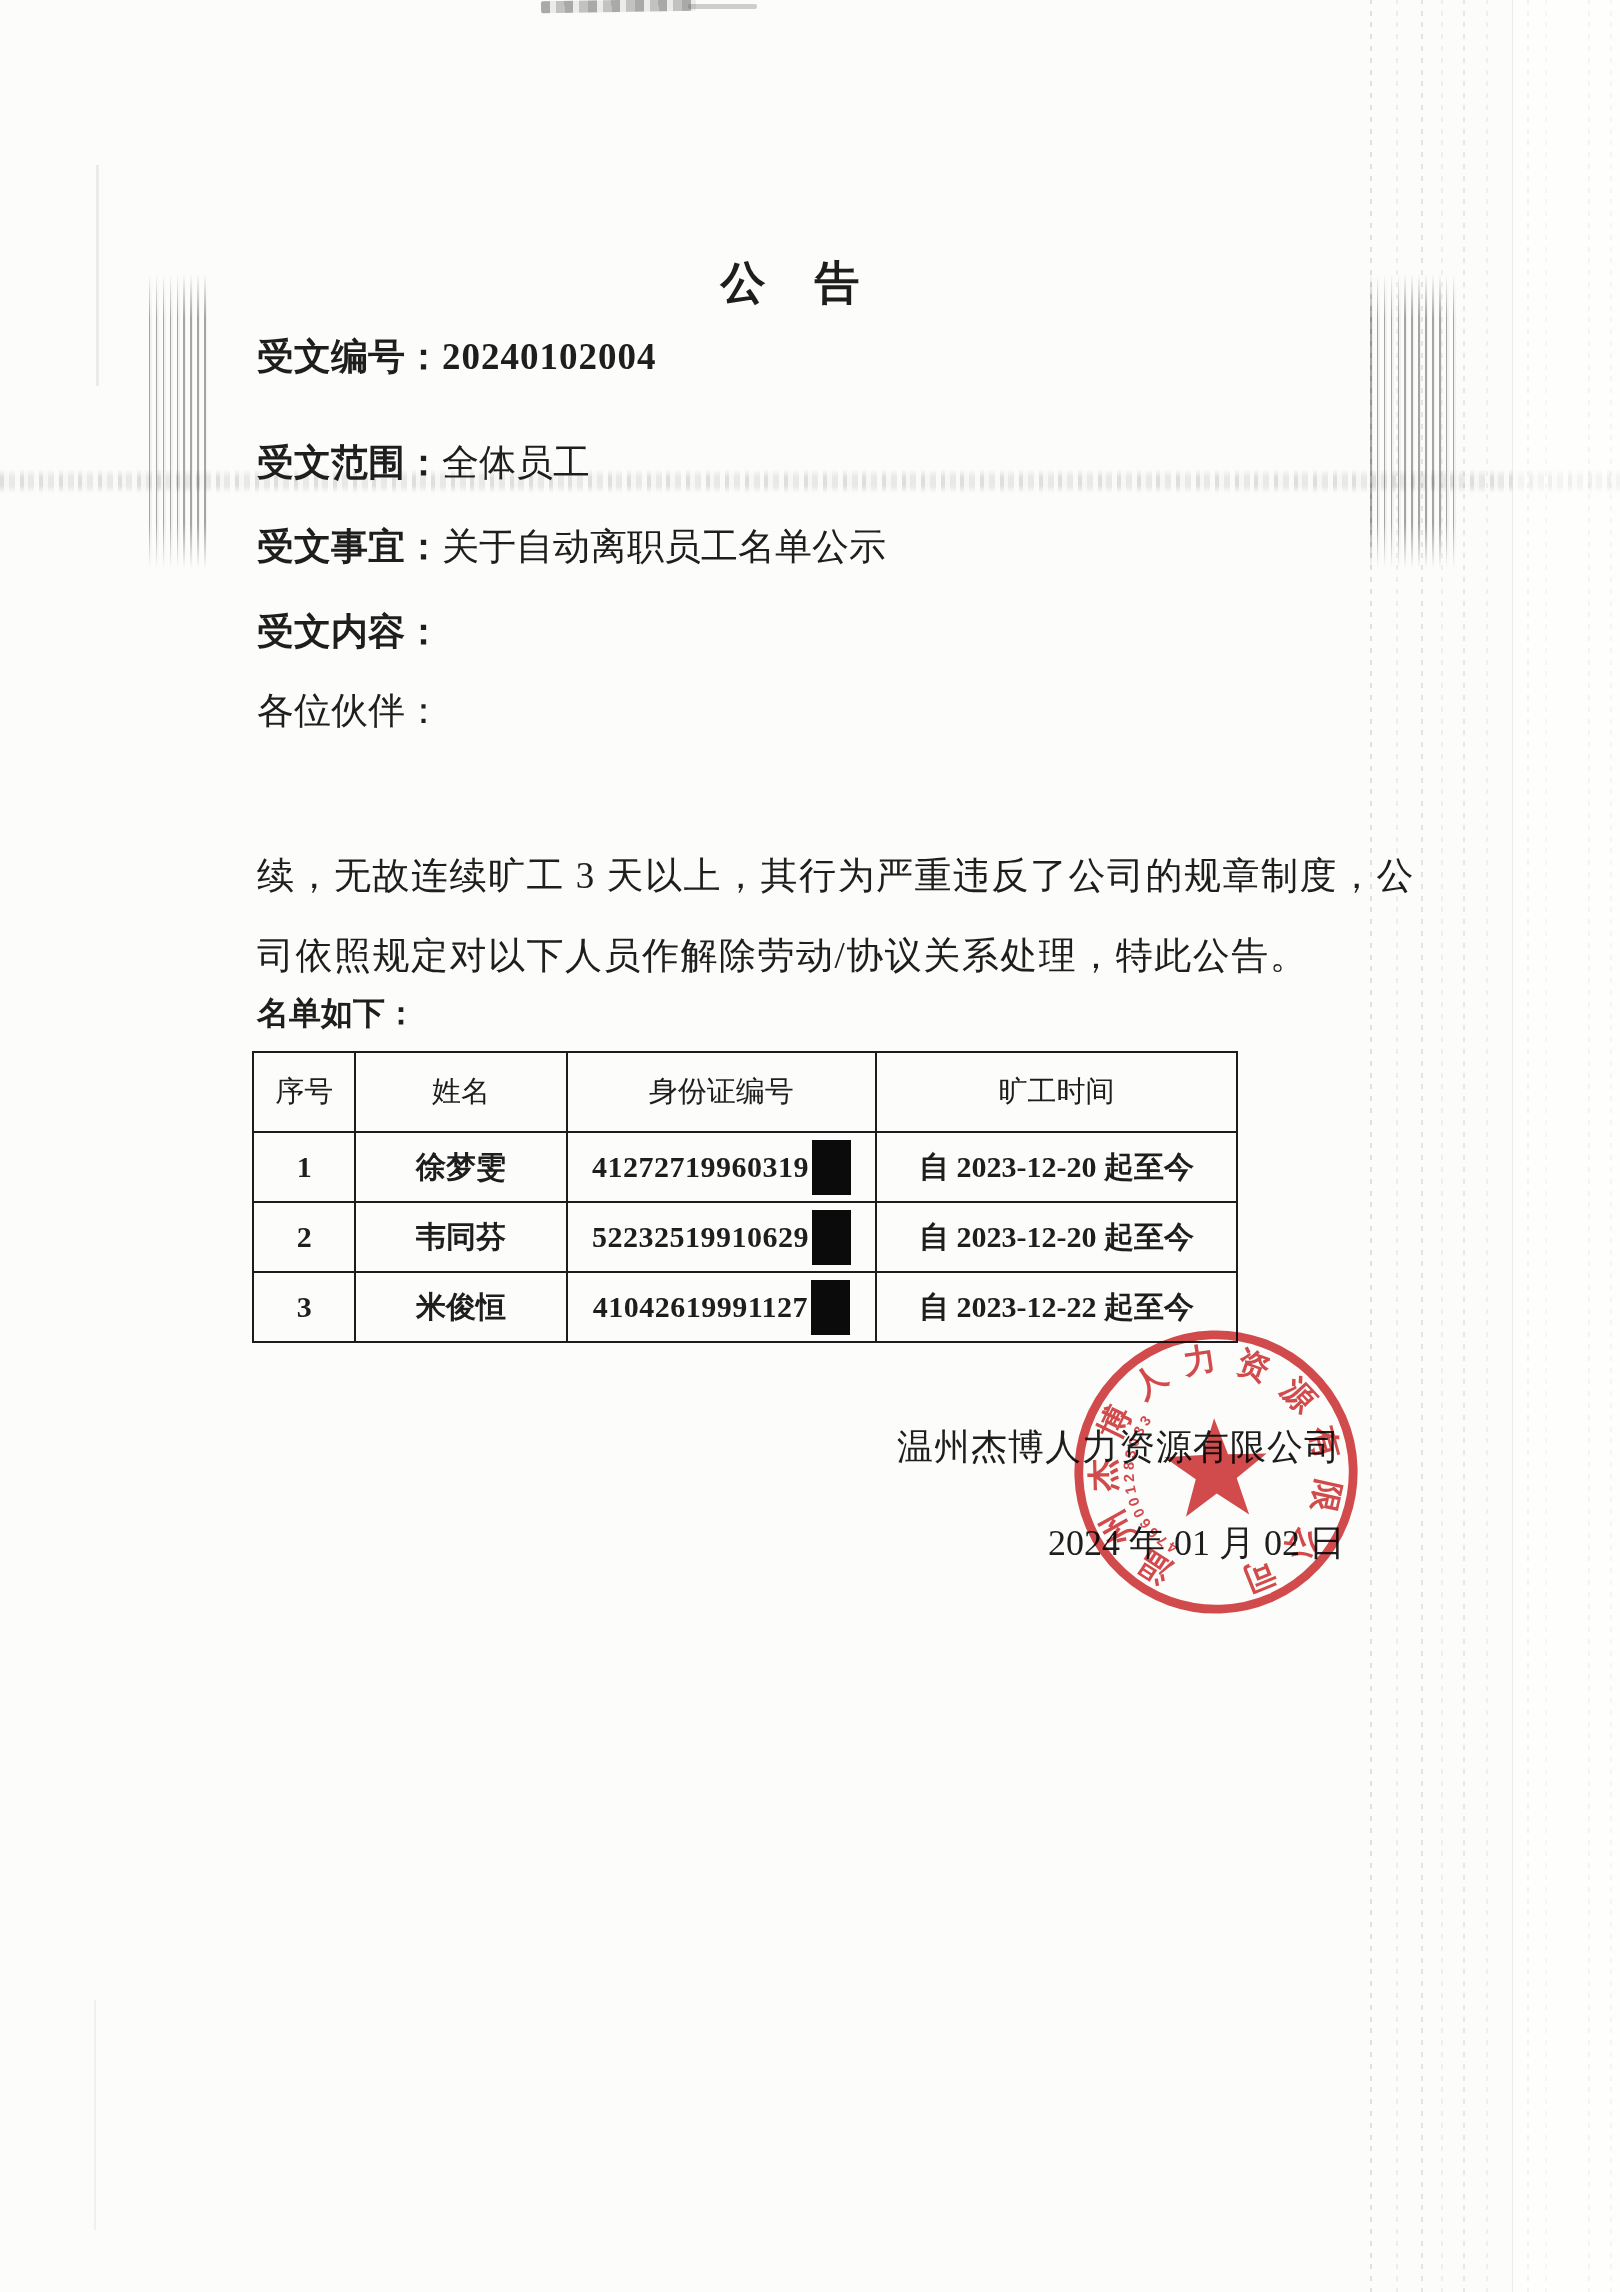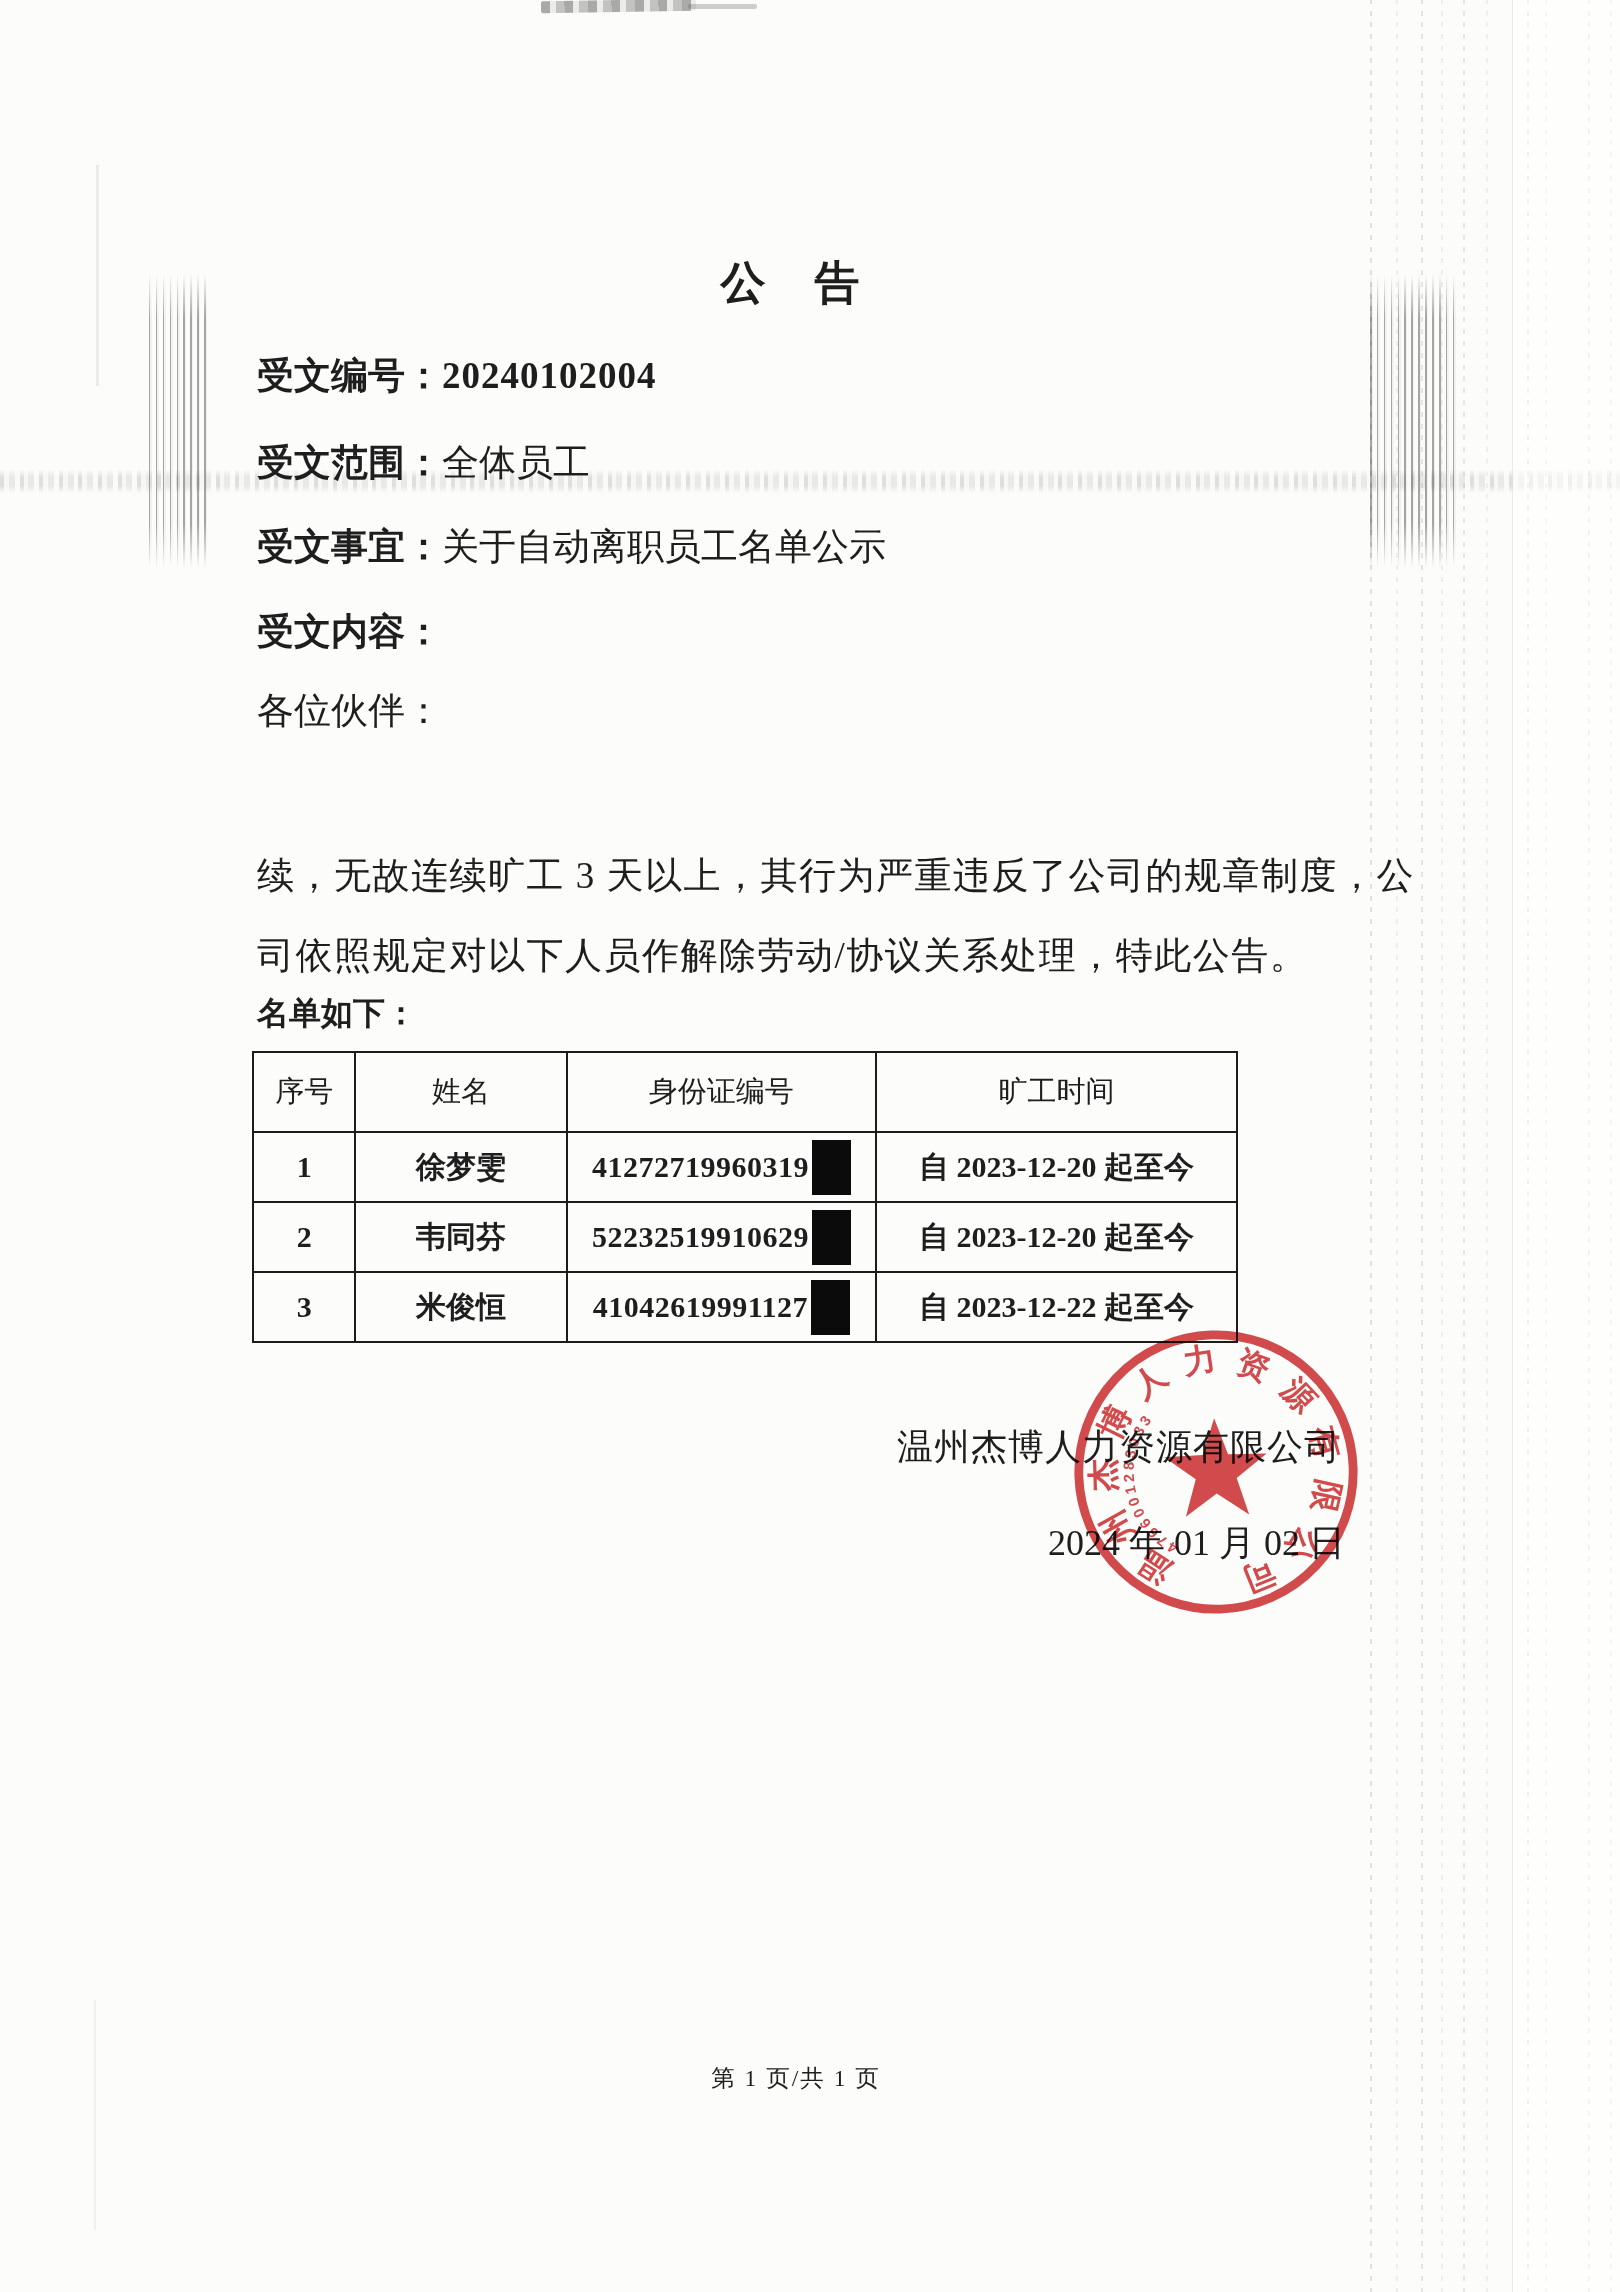--- a/index.html
+++ b/index.html
@@ -42,21 +42,21 @@
   .scan-edge{left:1512px; top:0; width:108px; height:2293px; border-left:1px solid rgba(0,0,0,.07); background:rgba(255,255,255,.5);}
   
   .doc-title{
     position:absolute; left:257px; top:253px; width:1068px; text-align:center;
     font-size:45px; font-weight:bold; letter-spacing:2px; margin:0;
   }
   .meta-row{position:absolute; left:257px; font-size:37px; white-space:nowrap;}
   .meta-label{font-weight:bold;}
   .meta-value{font-weight:normal;}
   .meta-value.bold{font-weight:bold; letter-spacing:1px;}
-  .m1{top:351px;} .m2{top:438px;font-family:Liberation Serif, serif;} .m3{top:522px;} .m4{top:607px;}
+  .m1{top:332px;} .m2{top:438px;font-family:Liberation Serif, serif;} .m3{top:522px;} .m4{top:607px;}
   .salutation{position:absolute; left:257px; top:686px; font-size:37px;}
   .para-line{position:absolute; font-size:37px; letter-spacing:1.5px; white-space:nowrap;}
   .p1{left:331px; top:768px;}
   .p2{left:257px; top:851px;}
   .p3{left:257px; top:931px;}
   .list-intro{position:absolute; left:257px; top:992px; font-size:32px; font-weight:bold;}
   
   .roster{position:absolute; left:252px; top:1051px; width:986px; border-collapse:collapse;
     border:2.9px solid #1c1c1c; table-layout:fixed;}
   .roster th,.roster td{border:2px solid #1c1c1c; text-align:center; vertical-align:middle; padding:0;}
@@ -207,16 +207,15 @@
           <text x="150" y="66" transform="rotate(-108 150 150)" class="seal-ring-digit">0</text>
           <text x="150" y="66" transform="rotate(-116 150 150)" class="seal-ring-digit">0</text>
           <text x="150" y="66" transform="rotate(-124 150 150)" class="seal-ring-digit">6</text>
           <text x="150" y="66" transform="rotate(-132 150 150)" class="seal-ring-digit">6</text>
           <text x="150" y="66" transform="rotate(-140 150 150)" class="seal-ring-digit">7</text>
           <text x="150" y="66" transform="rotate(-148 150 150)" class="seal-ring-digit">4</text>
         </g>
     </svg>
   </div>
 
-  <div class="page-footer">第 1 页/共 1 页</div>
 
 </div>
 
 
 </body></html>

